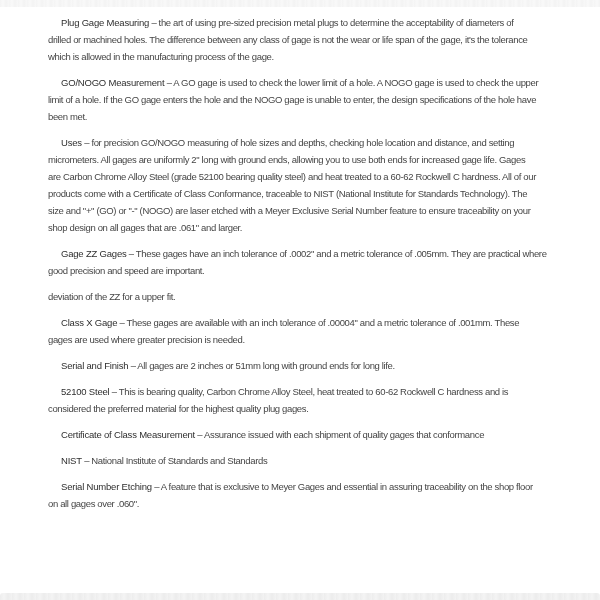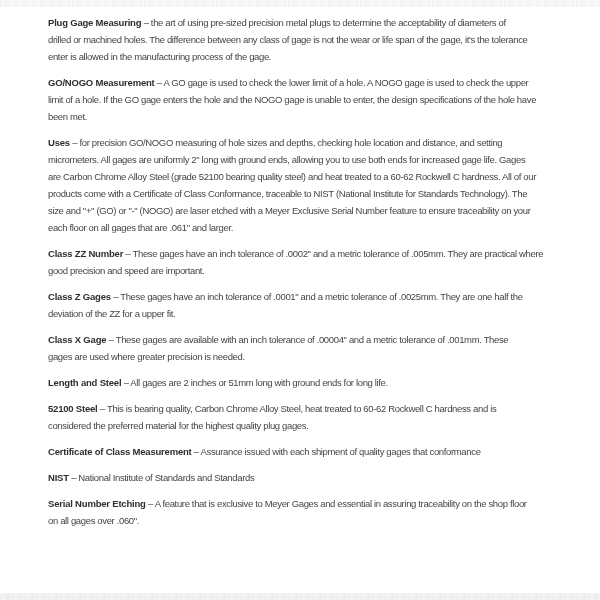--- a/index.html
+++ b/index.html
@@ -43,72 +43,72 @@
     font-size: 9.5px;
     letter-spacing: -0.35px;
     line-height: 17px;
     color: #454545;
   }
   .entry .line {
     display: block;
     white-space: nowrap;
   }
   .entry .term {
-    font-weight: 700;
+    font-weight: 400;
     color: #2e2e2e;
     letter-spacing: -0.2px;
+    margin-left: 13px;
   }
 </style>
 </head>
 <body>
 
 <div class="page">
   <div class="edge-band top"></div>
 
   <div class="content">
 
     <p class="entry">
       <span class="line"><b class="term">Plug Gage Measuring</b> <span>– the art of using pre-sized precision metal plugs to determine the acceptability of diameters of</span></span>
       <span class="line">drilled or machined holes. The difference between any class of gage is not the wear or life span of the gage, it's the tolerance</span>
-      <span class="line">enter is allowed in the manufacturing process of the gage.</span>
+      <span class="line">which is allowed in the manufacturing process of the gage.</span>
     </p>
 
     <p class="entry">
       <span class="line"><b class="term">GO/NOGO Measurement</b> <span>– A GO gage is used to check the lower limit of a hole. A NOGO gage is used to check the upper</span></span>
       <span class="line">limit of a hole. If the GO gage enters the hole and the NOGO gage is unable to enter, the design specifications of the hole have</span>
       <span class="line">been met.</span>
     </p>
 
     <p class="entry">
       <span class="line"><b class="term">Uses</b> <span>– for precision GO/NOGO measuring of hole sizes and depths, checking hole location and distance, and setting</span></span>
       <span class="line">micrometers. All gages are uniformly 2" long with ground ends, allowing you to use both ends for increased gage life. Gages</span>
       <span class="line">are Carbon Chrome Alloy Steel (grade 52100 bearing quality steel) and heat treated to a 60-62 Rockwell C hardness. All of our</span>
       <span class="line">products come with a Certificate of Class Conformance, traceable to NIST (National Institute for Standards Technology). The</span>
       <span class="line">size and "+" (GO) or "-" (NOGO) are laser etched with a Meyer Exclusive Serial Number feature to ensure traceability on your</span>
-      <span class="line">each floor on all gages that are .061" and larger.</span>
+      <span class="line">shop design on all gages that are .061" and larger.</span>
     </p>
 
     <p class="entry">
-      <span class="line"><b class="term">Class ZZ Number</b> <span>– These gages have an inch tolerance of .0002" and a metric tolerance of .005mm. They are practical where</span></span>
+      <span class="line"><b class="term">Gage ZZ Gages</b> <span>– These gages have an inch tolerance of .0002" and a metric tolerance of .005mm. They are practical where</span></span>
       <span class="line">good precision and speed are important.</span>
     </p>
 
     <p class="entry">
-      <span class="line"><b class="term">Class Z Gages</b> <span>– These gages have an inch tolerance of .0001" and a metric tolerance of .0025mm. They are one half the</span></span>
       <span class="line">deviation of the ZZ for a upper fit.</span>
     </p>
 
     <p class="entry">
       <span class="line"><b class="term">Class X Gage</b> <span>– These gages are available with an inch tolerance of .00004" and a metric tolerance of .001mm. These</span></span>
       <span class="line">gages are used where greater precision is needed.</span>
     </p>
 
 
     <p class="entry">
-      <span class="line"><b class="term">Length and Steel</b> <span>– All gages are 2 inches or 51mm long with ground ends for long life.</span></span>
+      <span class="line"><b class="term">Serial and Finish</b> <span>– All gages are 2 inches or 51mm long with ground ends for long life.</span></span>
     </p>
 
     <p class="entry">
       <span class="line"><b class="term">52100 Steel</b> <span>– This is bearing quality, Carbon Chrome Alloy Steel, heat treated to 60-62 Rockwell C hardness and is</span></span>
       <span class="line">considered the preferred material for the highest quality plug gages.</span>
     </p>
 
     <p class="entry">
       <span class="line"><b class="term">Certificate of Class Measurement</b> <span>– Assurance issued with each shipment of quality gages that conformance</span></span>
     </p>

